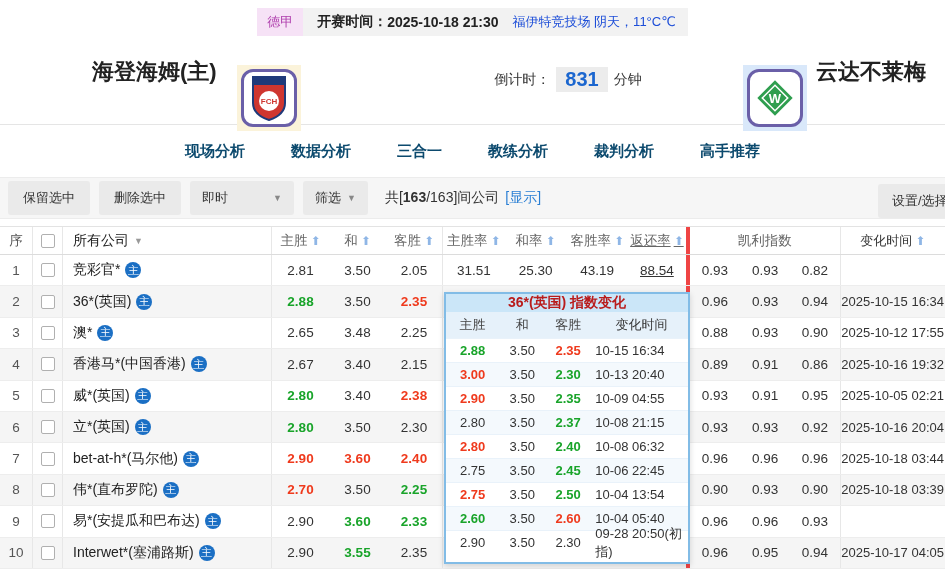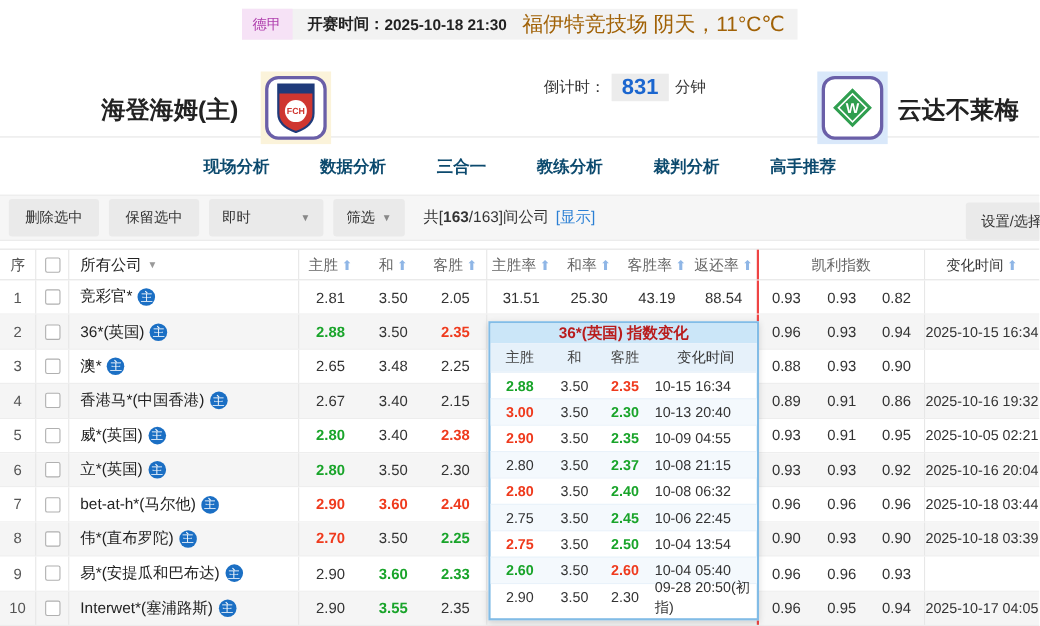--- a/index.html
+++ b/index.html
@@ -7,25 +7,25 @@
     font-family:"Liberation Sans","DejaVu Sans",sans-serif; color:#333; }
   body { position:relative; }
 
   
   .topbar { margin-top:8px; display:flex; justify-content:center; }
   .topbar-strip { background:#f2f2f2; display:flex; align-items:center; height:28px; padding-right:12px; }
   .league-badge { background:#f6e2f6; color:#b040ae; font-size:13px; height:28px;
     display:flex; align-items:center; padding:0 10px; margin-right:14px; }
   .kick-label, .kick-time { font-weight:bold; font-size:14px; color:#222; }
   .kick-time { margin-right:14px; }
-  .venue { font-size:19px; color:#a16207; }
+  .venue { font-size:13px; color:#1d4ed8; }
 
   
   .match { position:relative; height:74px; margin-top:9px; }
-  .team-name { position:absolute; font-size:22px; font-weight:bold; color:#222; top:40px; }
+  .team-name { position:absolute; font-size:22px; font-weight:bold; color:#222; top:12px; }
   .home-name { left:92px; }
   .away-name { left:816px; }
   .logo-box { position:absolute; top:20px; width:64px; height:66px; display:flex; align-items:center; justify-content:center; }
   .home-logo-box { left:237px; background:#fbf3da; }
   .away-logo-box { left:743px; background:#d9e8fa; }
   .logo-frame { width:56px; height:58px; background:#fff; border:3px solid #6a5fa8; border-radius:12px;
     display:flex; align-items:center; justify-content:center; }
   .countdown { position:absolute; left:443px; top:22px; width:250px; display:flex; align-items:center; justify-content:center; gap:6px; }
   .cd-label { font-size:14px; color:#333; }
   .cd-value { font-size:20px; font-weight:bold; color:#1b66cf; background:#ececec; padding:1px 9px; }
@@ -59,21 +59,21 @@
   .tr.alt { background:#f5f5f5; }
   .thead { height:29px; border-top:1px solid #e3e3e3; border-bottom:1px solid #dcdcdc; background:#fff;
     color:#666; font-size:13px; }
   .td { display:flex; align-items:center; justify-content:center; height:100%; font-size:13.5px; }
   .c-n  { width:33px; border-right:1px solid #e7e7e7; color:#555; }
   .c-cb { width:30px; border-right:1px solid #e7e7e7; }
   .c-co { width:209px; border-right:1px solid #e7e7e7; justify-content:flex-start; padding-left:10px; font-size:14px; color:#222; }
   .c-odd { width:57px; }
   .c-odd:nth-of-type(6) { border-right:1px solid #e7e7e7; }
   .c-rate { width:61.7px; }
-  .c-ret { border-right:2px solid #ef4444; }
+  .c-ret { border-right:4px solid #ef4444;text-decoration:underline; }
   .c-k { width:50.3px; }
   .c-k3 { border-right:1px solid #e7e7e7; }
   .c-time { width:104px; font-size:13px; color:#333; }
   .green { color:#19a42a; font-weight:bold; }
   .red { color:#ef3a1d; font-weight:bold; }
   .cb { width:14px; height:14px; border:1px solid #b0b0b0; border-radius:2px; background:#fff; display:inline-block; cursor:pointer; }
   .zhu { display:inline-flex; width:16px; height:16px; border-radius:50%; background:#1b6fc4; color:#fff;
     font-size:11px; align-items:center; justify-content:center; margin-left:5px; flex:none; }
   .sort { color:#8fb6e6; font-size:12px; margin-left:3px; }
   .hdr-caret { color:#999; font-size:9px; margin-left:5px; }
@@ -139,22 +139,22 @@
 <div class="tabs" id="tabs">
     <span class="tab">现场分析</span>
     <span class="tab">数据分析</span>
     <span class="tab">三合一</span>
     <span class="tab">教练分析</span>
     <span class="tab">裁判分析</span>
     <span class="tab">高手推荐</span>
   </div>
 
 <div class="toolbar">
+  <span class="tb-btn">保留选中</span>
   <span class="tb-btn">删除选中</span>
-  <span class="tb-btn">保留选中</span>
   <span class="tb-drop wide">
     <span>即时</span>
     <span class="caret">▼</span>
   </span>
   <span class="tb-drop">
     <span>筛选</span>
     <span class="caret">▼</span>
   </span>
   <span class="count-text"><span>共[</span><span class="count-bold">163</span><span>/163]间公司</span></span>
   <span class="show-link">[显示]</span>
@@ -259,20 +259,21 @@
         <div class="td c-odd">2.65</div>
         <div class="td c-odd">3.48</div>
         <div class="td c-odd" style="border-right: 1px solid rgb(231, 231, 231);">2.25</div>
         <div class="td c-rate"></div>
         <div class="td c-rate"></div>
         <div class="td c-rate"></div>
         <div class="td c-rate c-ret"></div>
         <div class="td c-k">0.88</div>
         <div class="td c-k">0.93</div>
         <div class="td c-k c-k3">0.90</div>
+        <div class="td c-time">2025-10-12 17:55</div>
       </div>
       <div class="tr alt">
         <div class="td c-n">4</div>
         <div class="td c-cb">
           <span class="cb"></span>
         </div>
         <div class="td c-co">
           <span>香港马*(中国香港)</span>
           <span class="zhu">主</span>
         </div>

